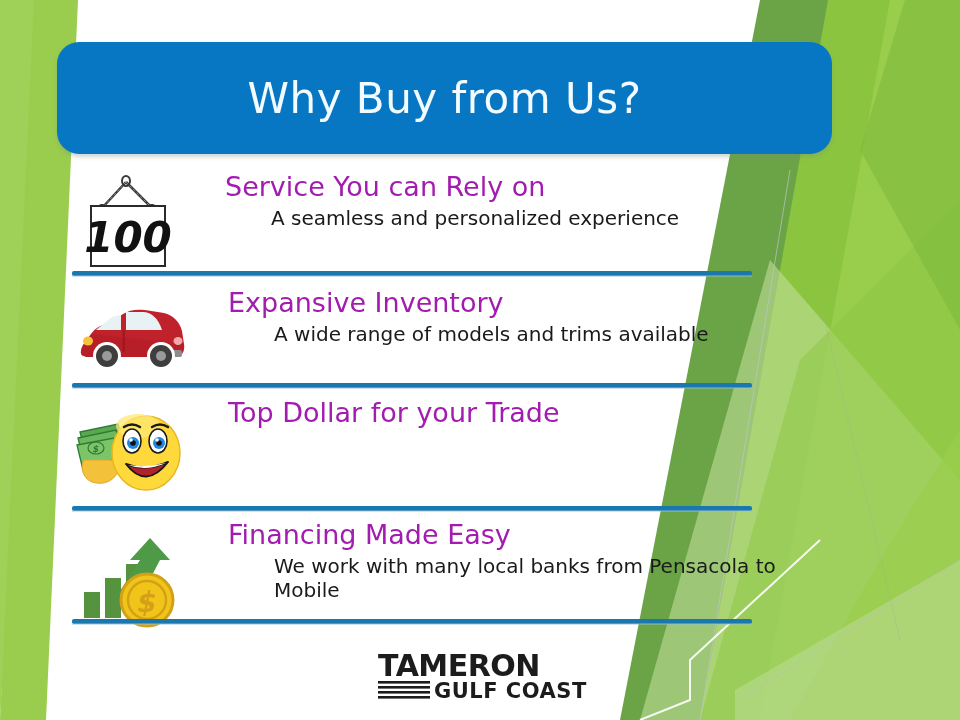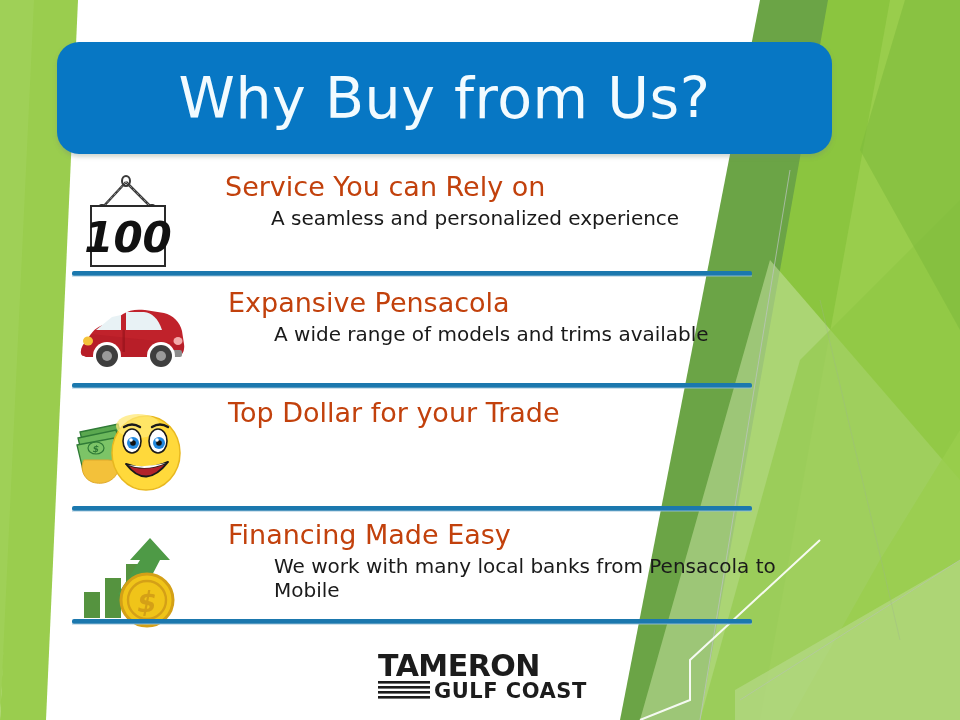--- a/index.html
+++ b/index.html
@@ -36,21 +36,21 @@
     height: 112px;
     background: #0777c4;
     border-radius: 22px;
     box-shadow: 0 3px 4px rgba(120,140,120,0.35);
     display: flex;
     align-items: center;
     justify-content: center;
   }
   #title-text {
     color: #f2fbff;
-    font-size: 57px;
+    font-size: 42px;
     font-weight: 400;
     letter-spacing: 0.5px;
     font-family: "DejaVu Sans", "Liberation Sans", sans-serif;
     white-space: nowrap;
   }
 
   
   .benefit-row {
     position: absolute;
     left: 60px;
@@ -64,21 +64,21 @@
     height: 100px;
     font-style: italic;
   }
   .benefit-text {
     position: absolute;
     left: 165px;
     width: 535px;
   }
   .benefit-title {
     font-size: 27px;
-    color: #c2410c;
+    color: #a21caf;
     line-height: 1.12;
     font-weight: 400;
     white-space: nowrap;
   }
   .benefit-sub {
     font-size: 20px;
     color: #1a1a1a;
     line-height: 1.18;
     margin-top: 5px;
     font-weight: 400;
@@ -175,21 +175,21 @@
           <circle cx="33" cy="68" r="14" fill="#ffffff"></circle>
           <circle cx="87" cy="68" r="14" fill="#ffffff"></circle>
           <circle cx="33" cy="68" r="11" fill="#3e3e3e"></circle>
           <circle cx="87" cy="68" r="11" fill="#3e3e3e"></circle>
           <circle cx="33" cy="68" r="5" fill="#9a9a9a"></circle>
           <circle cx="87" cy="68" r="5" fill="#9a9a9a"></circle>
         </g>
       </svg>
     </div>
     <div class="benefit-text" style="left:168px;">
-      <div class="benefit-title">Expansive Pensacola</div>
+      <div class="benefit-title">Expansive Inventory</div>
       <div class="benefit-sub">A wide range of models and trims available</div>
     </div>
   </div>
   <div class="benefit-rule" style="top:383px;"></div>
 
   <div class="benefit-row" style="top:398px;">
     <div class="benefit-icon">
       <svg viewBox="0 0 120 100" width="120" height="100">
 
         <g>

